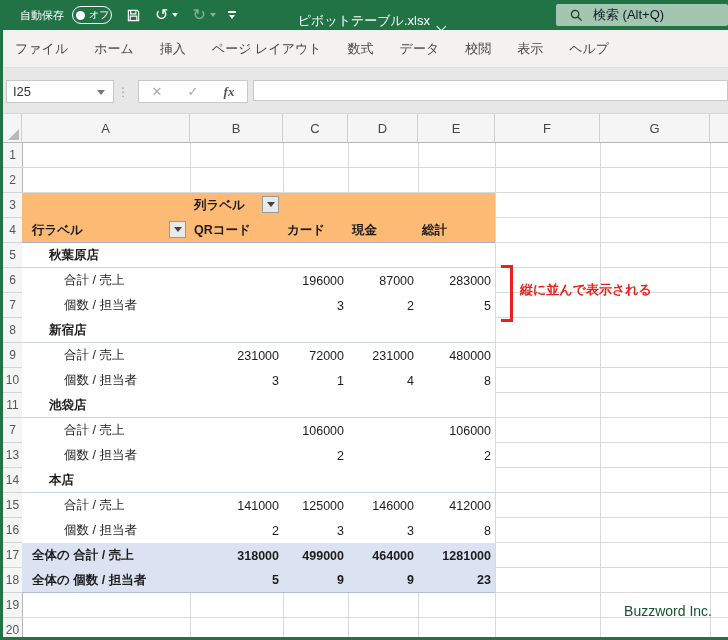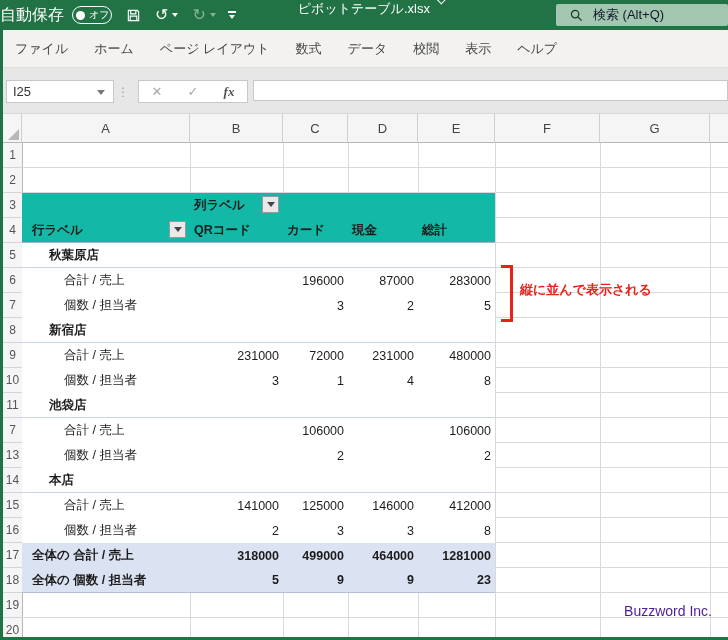--- a/index.html
+++ b/index.html
@@ -2,34 +2,34 @@
 <html><head>
 <meta charset="utf-8">
 <style>
   html,body{margin:0;padding:0;background:#fff;}
   #app{position:relative;width:728px;height:640px;overflow:hidden;background:#fff;
        font-family:"Liberation Sans",sans-serif;-webkit-font-smoothing:antialiased;}
 
   
   .titlebar{position:absolute;left:0;top:0;width:728px;height:30px;background:#217346;
             display:flex;align-items:center;color:#fff;}
-  .tb-autosave{font-size:16px;white-space:nowrap;}
+  .tb-autosave{margin-left:20px;font-size:11px;white-space:nowrap;}
   .toggle{margin-left:8px;width:38px;height:16px;border:1px solid #fff;border-radius:9px;
           display:flex;align-items:center;}
   .toggle-knob{width:9px;height:9px;border-radius:50%;background:#fff;margin-left:3px;}
   .toggle-label{font-size:10px;margin-left:4px;}
   .tb-ic{margin-left:14px;display:flex;align-items:center;cursor:default;}
   .glyph{font-size:16px;line-height:1;}
   .chev-s{width:0;height:0;border-left:3px solid transparent;border-right:3px solid transparent;
           border-top:4px solid #fff;margin-left:4px;}
   .dim{opacity:.45;}
   .qat-custom{display:flex;flex-direction:column;align-items:center;margin-left:12px;}
   .qat-bar{width:8px;border-top:2px solid #fff;margin-bottom:2px;}
   .doc-title{position:absolute;left:50%;top:0;height:30px;transform:translateX(-45%);
-             display:flex;align-items:flex-start;font-size:13px;white-space:nowrap;}
+             display:flex;align-items:flex-end;font-size:13px;white-space:nowrap;}
   .chev-o{width:6px;height:6px;border-right:1.5px solid #fff;border-bottom:1.5px solid #fff;
           transform:rotate(45deg);margin-left:8px;margin-top:-4px;}
   .searchbox{position:absolute;right:0;top:4px;width:172px;height:22px;background:#a3c6b0;
              border-radius:2px;display:flex;align-items:center;color:#0f172a;font-size:13px;}
 
   
   .tabs{position:absolute;left:0;top:30px;width:728px;height:38px;background:#f3f2f1;
         border-bottom:1px solid #e2e0dd;display:flex;align-items:center;box-sizing:border-box;padding-left:2px;}
   .tab{padding:12px 13px;font-size:13px;color:#454545;height:100%;display:flex;align-items:center;white-space:nowrap;}
 
@@ -71,40 +71,40 @@
   .vline{position:absolute;top:0;bottom:0;width:1px;background:#d9d9d9;}
 
   
   .pivot{position:absolute;left:0;top:50px;width:473px;height:400px;background:#fff;
          color:#1c1c1c;font-size:12.5px;}
   .prow{display:flex;height:25px;box-sizing:border-box;}
   .prow>div{box-sizing:border-box;height:100%;display:flex;align-items:center;overflow:hidden;white-space:nowrap;}
   .ca{width:168px;} .cb{width:93px;} .cc{width:65px;} .cd{width:70px;} .ce{width:77px;}
   .num{justify-content:flex-end;padding-right:4px;}
   .lft{justify-content:flex-start;padding-left:4px;}
-  .hdrbg{background:#14b8a6;}
+  .hdrbg{background:#fdba74;}
   .b{font-weight:bold;}
   .hdr2{border-bottom:1px solid #9fb0d0;text-align:center;}
   .storeR{border-bottom:1px solid #ccd4e4;}
   .ind0{padding-left:10px;} .ind1{padding-left:27px;} .ind2{padding-left:42px;}
   .totalR{background:#dbe2f1;font-weight:bold;}
   .lastR{border-bottom:1px solid #b4bed6;}
   .ddbtn{position:absolute;width:17px;height:17px;background:#e9e9e9;border:1px solid #999;
          box-sizing:border-box;display:flex;align-items:center;justify-content:center;}
   .ddbtn span{width:0;height:0;border-left:4px solid transparent;border-right:4px solid transparent;
               border-top:5px solid #444;}
   .dd-col{left:240px;top:3px;}
   .dd-row{left:147px;top:28px;}
 
   
   .bracket{position:absolute;left:501px;top:265px;width:9px;height:51px;
            border-top:3px solid #e8221a;border-right:3px solid #e8221a;border-bottom:3px solid #e8221a;}
   .redtext{position:absolute;left:520px;top:281px;font-size:13px;font-weight:bold;color:#e8221a;white-space:nowrap;}
   .watermark{position:absolute;left:596px;top:603px;width:116px;text-align:right;
-             font-size:14px;color:#4c1d95;}
+             font-size:14px;color:#14532d;}
   .mag{margin-left:14px;margin-right:10px;}
 </style>
 </head>
 <body>
 
 <div id="app">
 
   <div class="titlebar">
     <span class="tb-autosave">自動保存</span>
     <span class="toggle">
@@ -139,20 +139,21 @@
         <circle cx="5.5" cy="5.5" r="4" fill="none" stroke="#16382a" stroke-width="1.3"></circle>
         <line x1="8.6" y1="8.6" x2="12.5" y2="12.5" stroke="#16382a" stroke-width="1.3"></line>
       </svg>
       <span>検索 (Alt+Q)</span>
     </span>
   </div>
 
   <div class="tabs">
     <span class="tab">ファイル</span>
     <span class="tab">ホーム</span>
+    <span class="tab">挿入</span>
     <span class="tab">ページ レイアウト</span>
     <span class="tab">数式</span>
     <span class="tab">データ</span>
     <span class="tab">校閲</span>
     <span class="tab">表示</span>
     <span class="tab">ヘルプ</span>
   </div>
 
   <div class="fbar">
     <div class="namebox">

